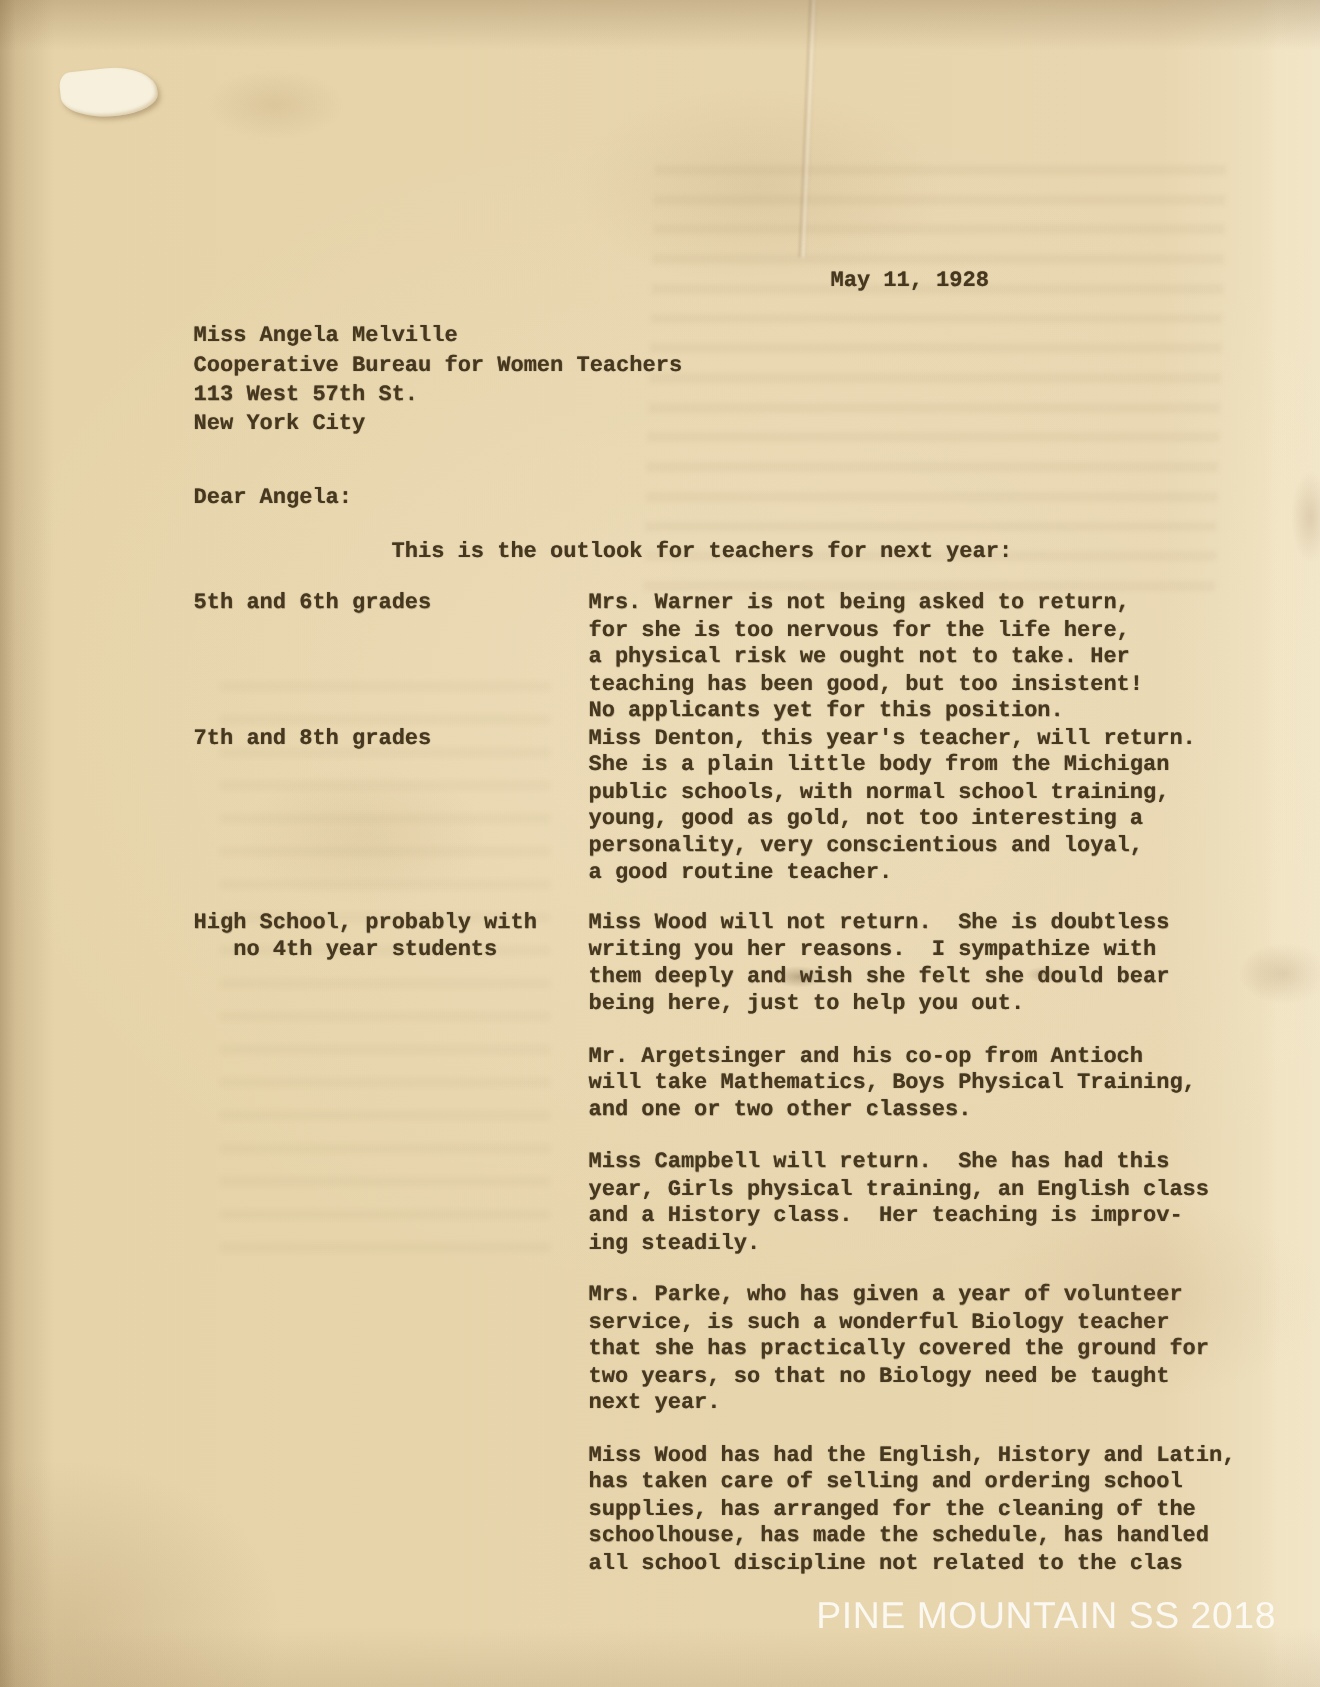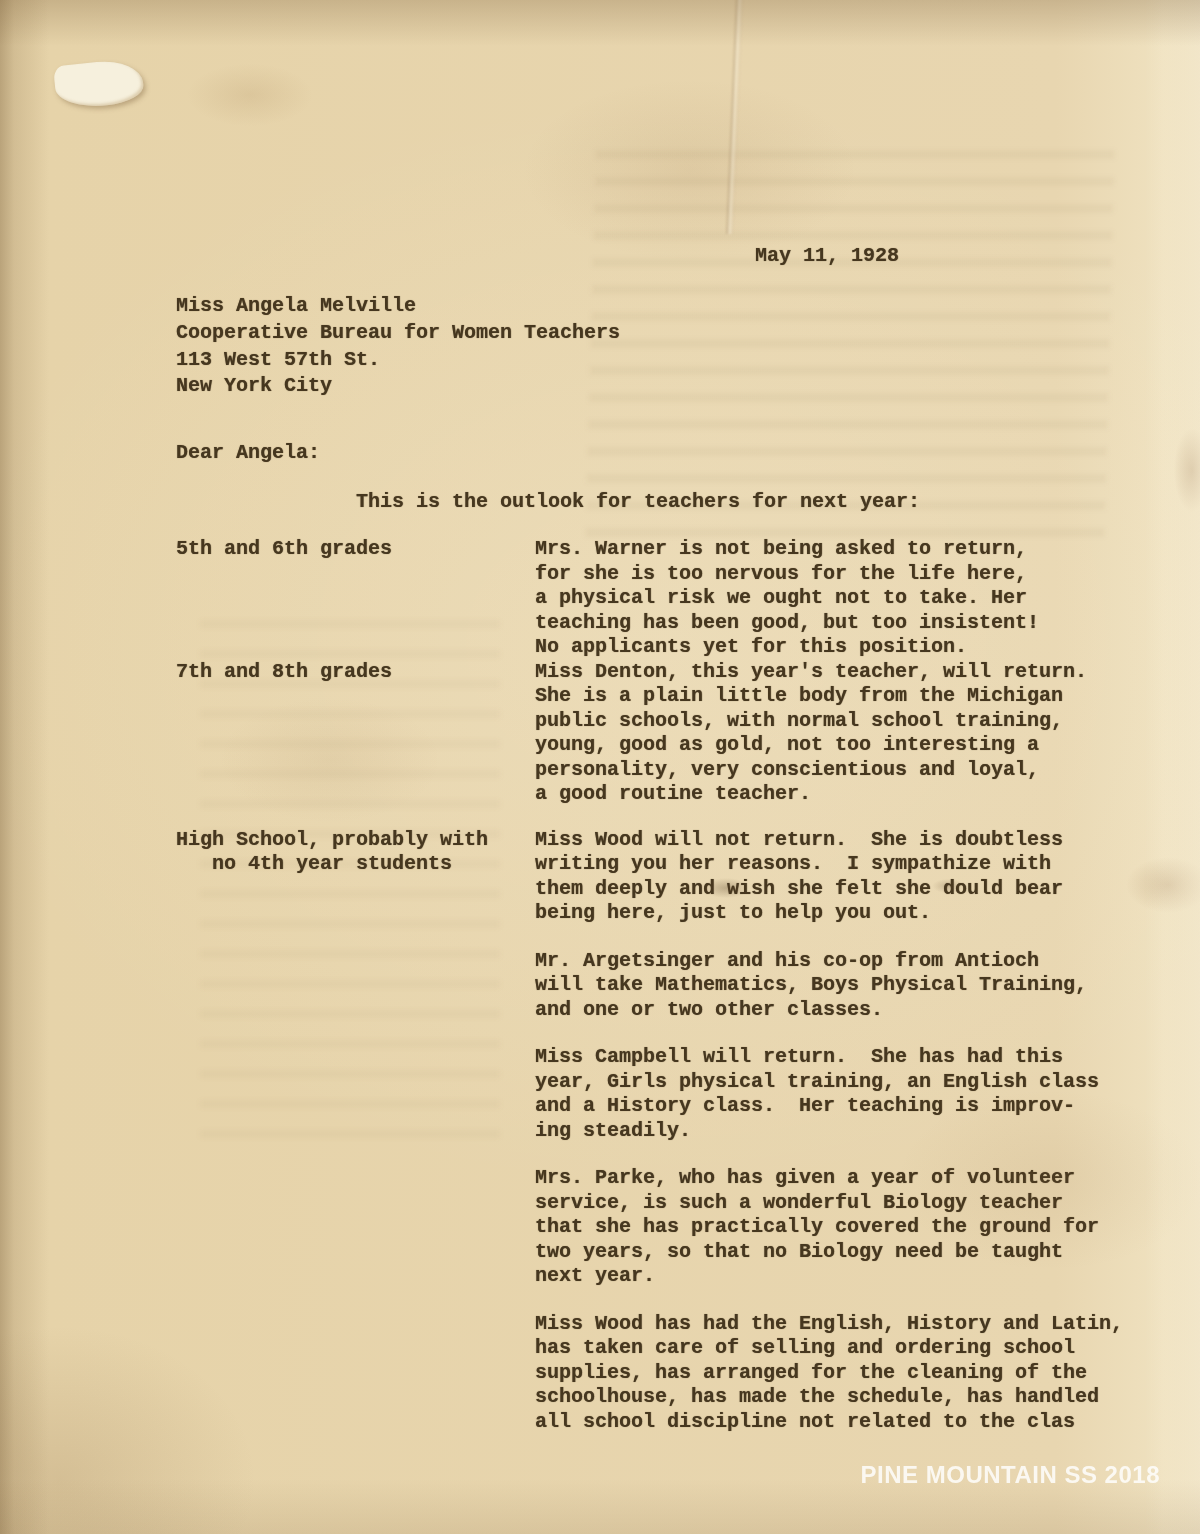--- a/index.html
+++ b/index.html
@@ -55,21 +55,21 @@
   .crease{position:absolute;left:731px;top:-6px;width:7px;height:240px;z-index:3;
     background:linear-gradient(90deg, rgba(120,88,46,.30), rgba(255,247,227,.55) 55%, rgba(120,88,46,.10));
     transform:rotate(2.4deg);filter:blur(.8px);}
   .bleed{position:absolute;left:590px;top:150px;width:520px;height:390px;z-index:1;
     background:repeating-linear-gradient(180deg, rgba(112,84,46,.055) 0 9px, rgba(112,84,46,0) 9px 27px);
     filter:blur(2.5px);transform:skewX(-1.5deg);}
   .bleed2{position:absolute;left:200px;top:620px;width:300px;height:520px;z-index:1;
     background:repeating-linear-gradient(180deg, rgba(112,84,46,.04) 0 8px, rgba(112,84,46,0) 8px 30px);
     filter:blur(2.5px);}
   .watermark{position:absolute;right:40px;bottom:45px;z-index:6;
-    font-family:"Liberation Sans",sans-serif;font-weight:700;font-size:24px;
+    font-family:"Liberation Sans",sans-serif;font-weight:400;font-size:34px;
     letter-spacing:.5px;color:rgba(255,255,255,.82);}
 </style>
 </head>
 <body>
 
 <div class="page">
   <div class="bleed"></div>
   <div class="bleed2"></div>
   <div class="torn-corner"></div>
   <div class="crease"></div>

